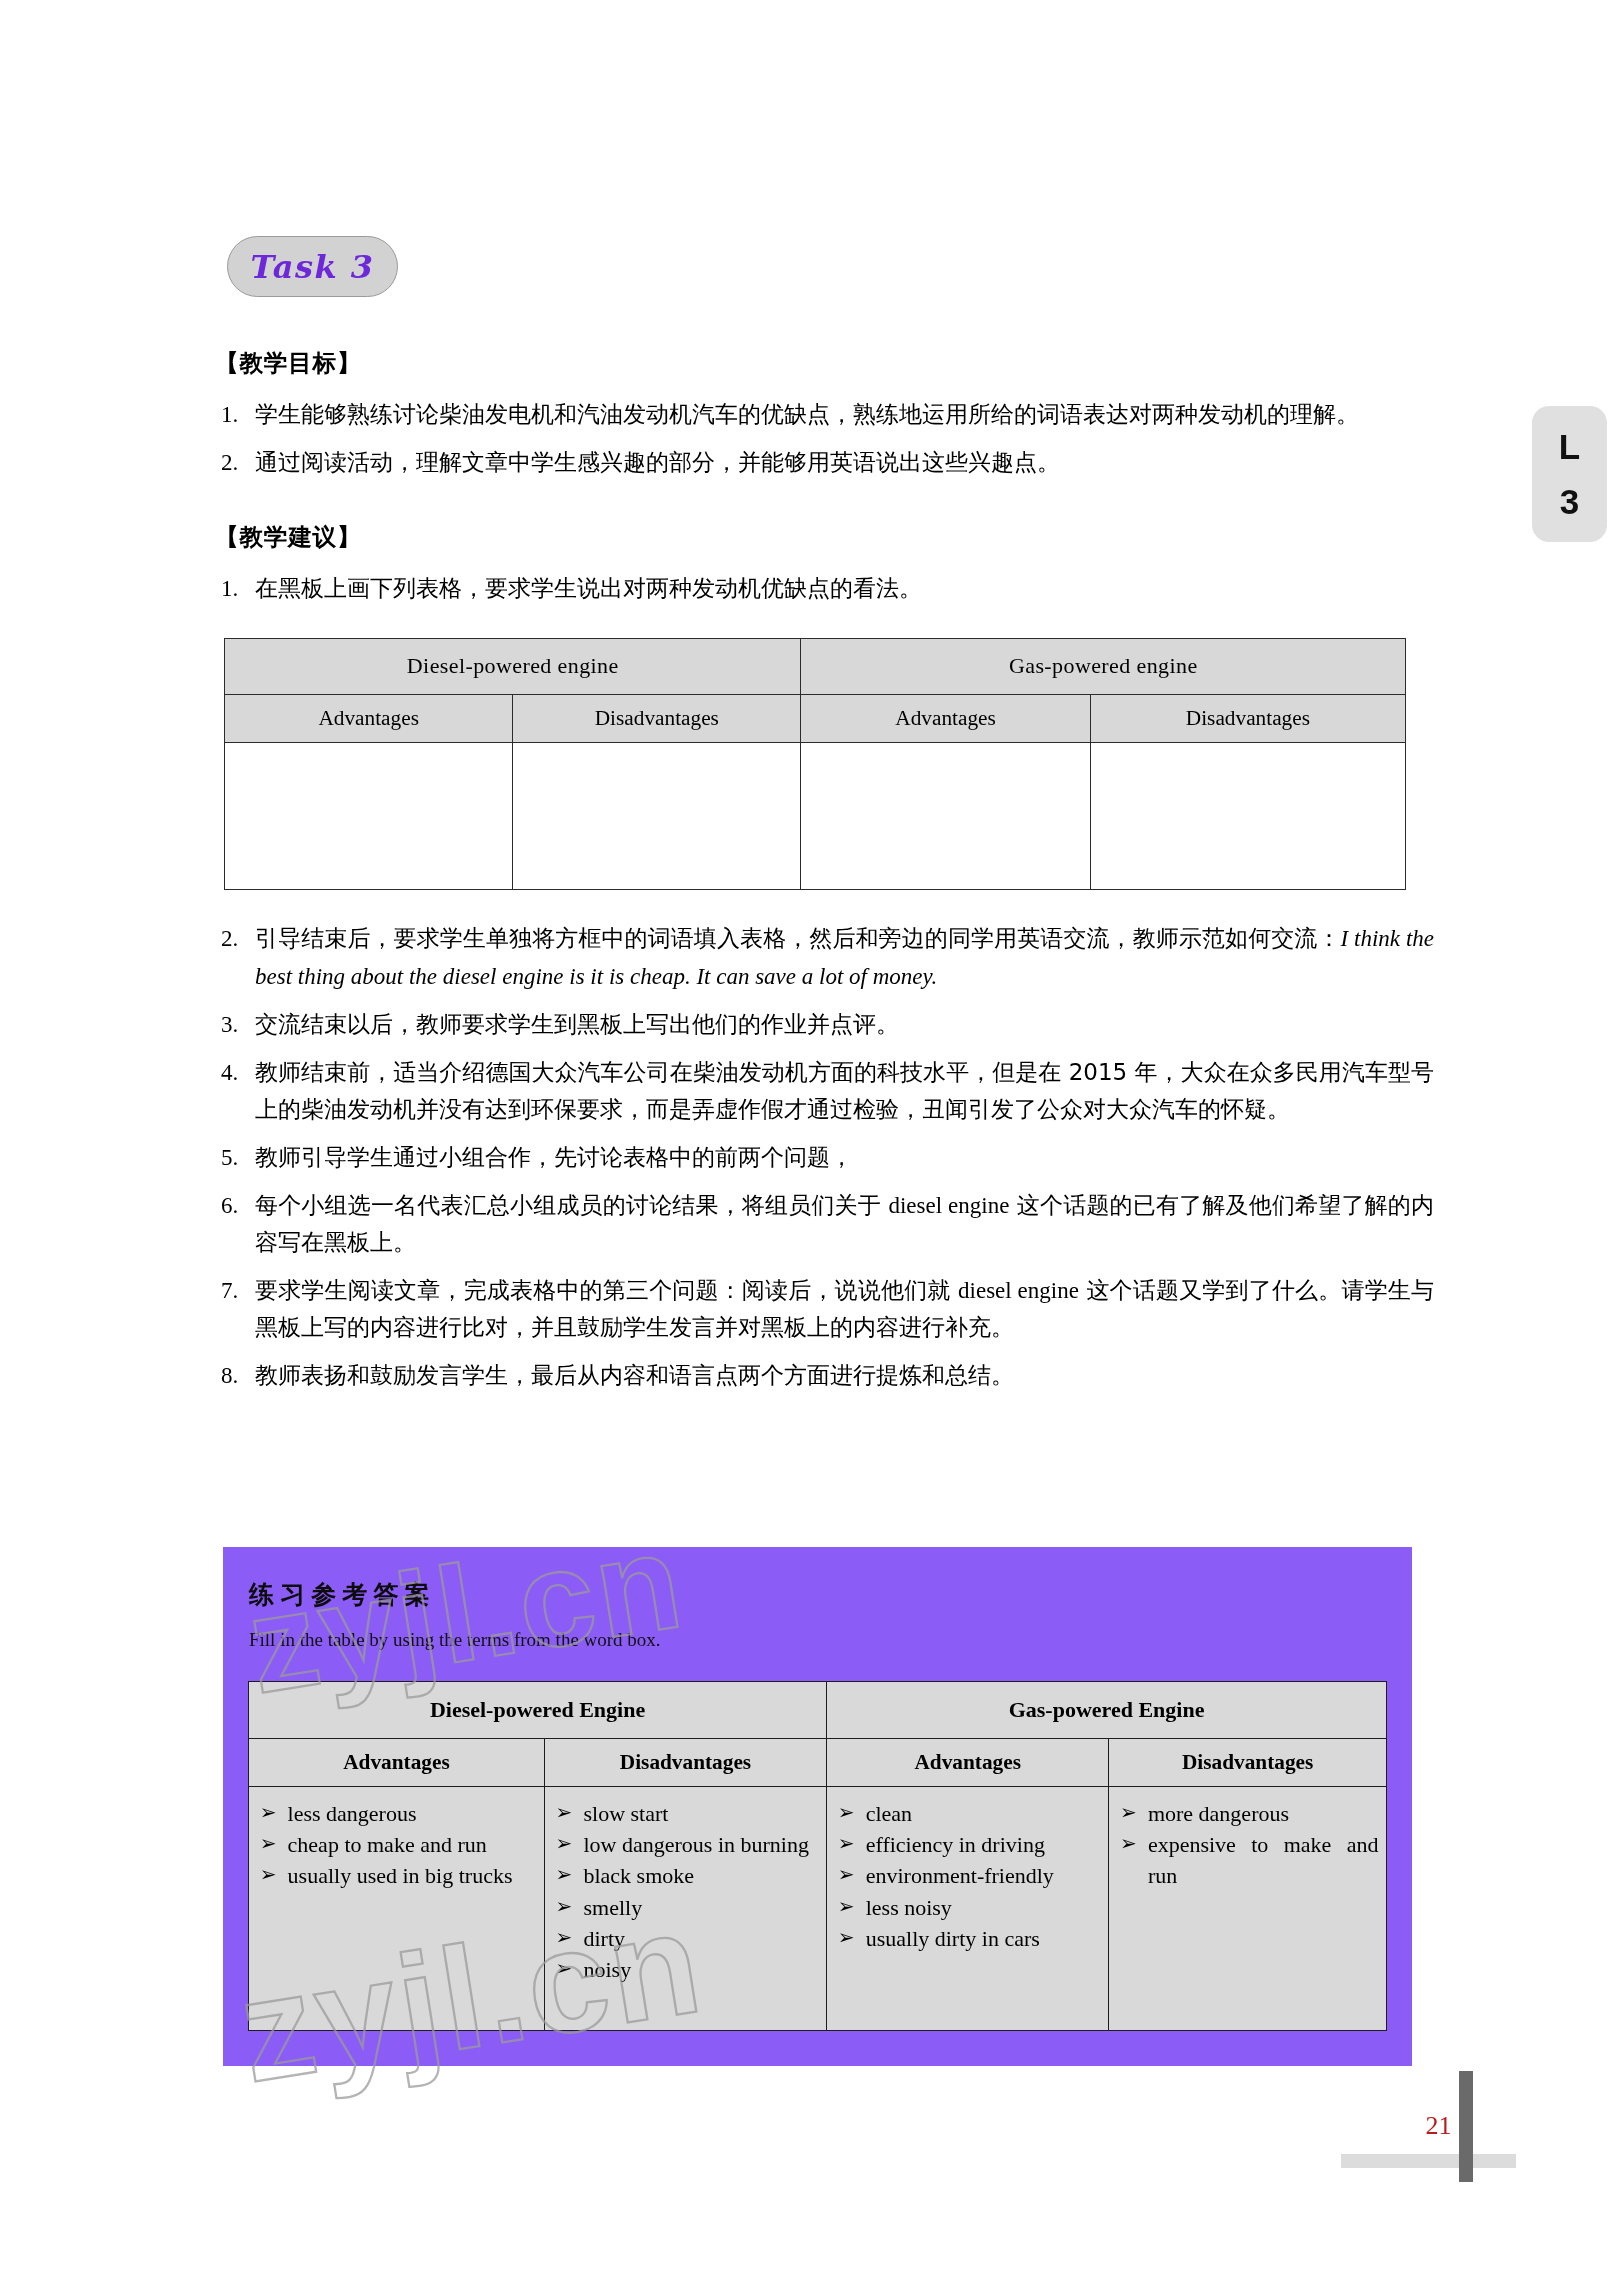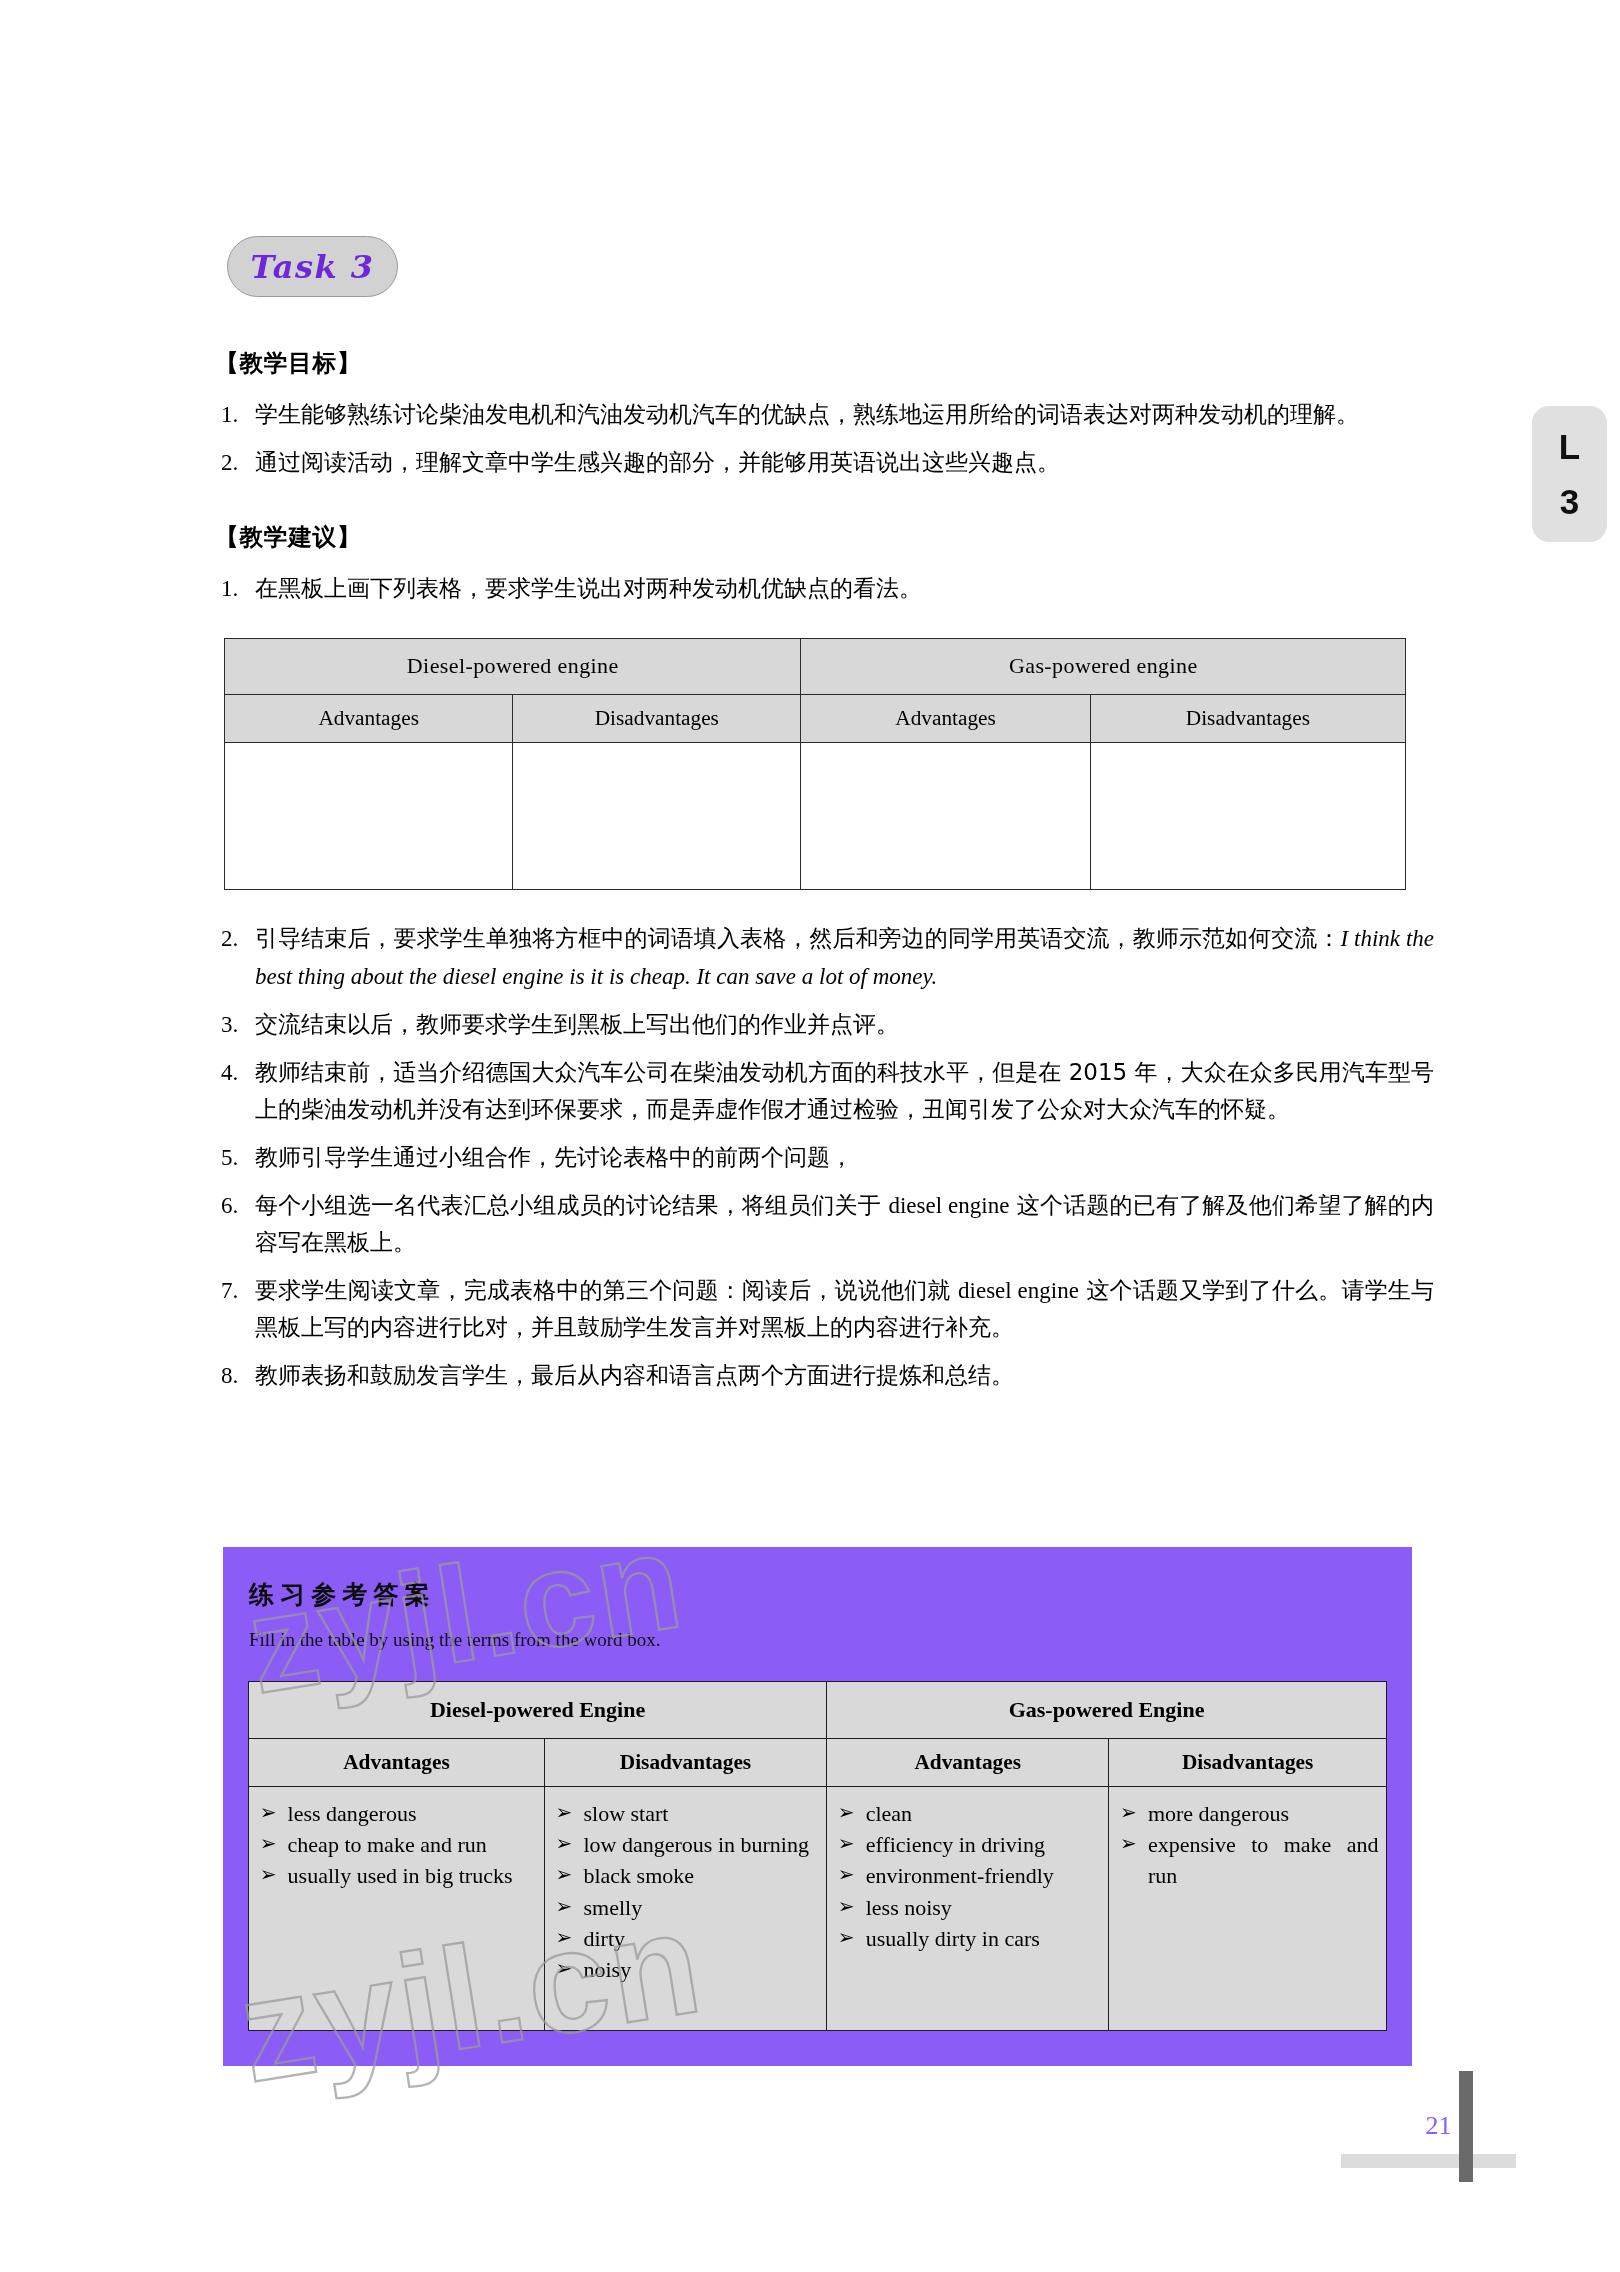--- a/index.html
+++ b/index.html
@@ -261,21 +261,21 @@
     background: #6a6a6a;
   }
   .page-num {
     position: absolute;
     left: 1408px;
     top: 2111px;
     width: 61px;
     text-align: center;
     font-family: "Liberation Serif", "DejaVu Serif", serif;
     font-size: 26px;
-    color: #8b5cf6;
+    color: #b91c1c;
   }
 </style>
 </head>
 <body>
 
 <div class="page">
 
   <div class="side-tab">
     <span>L</span>
     <span>3</span>

